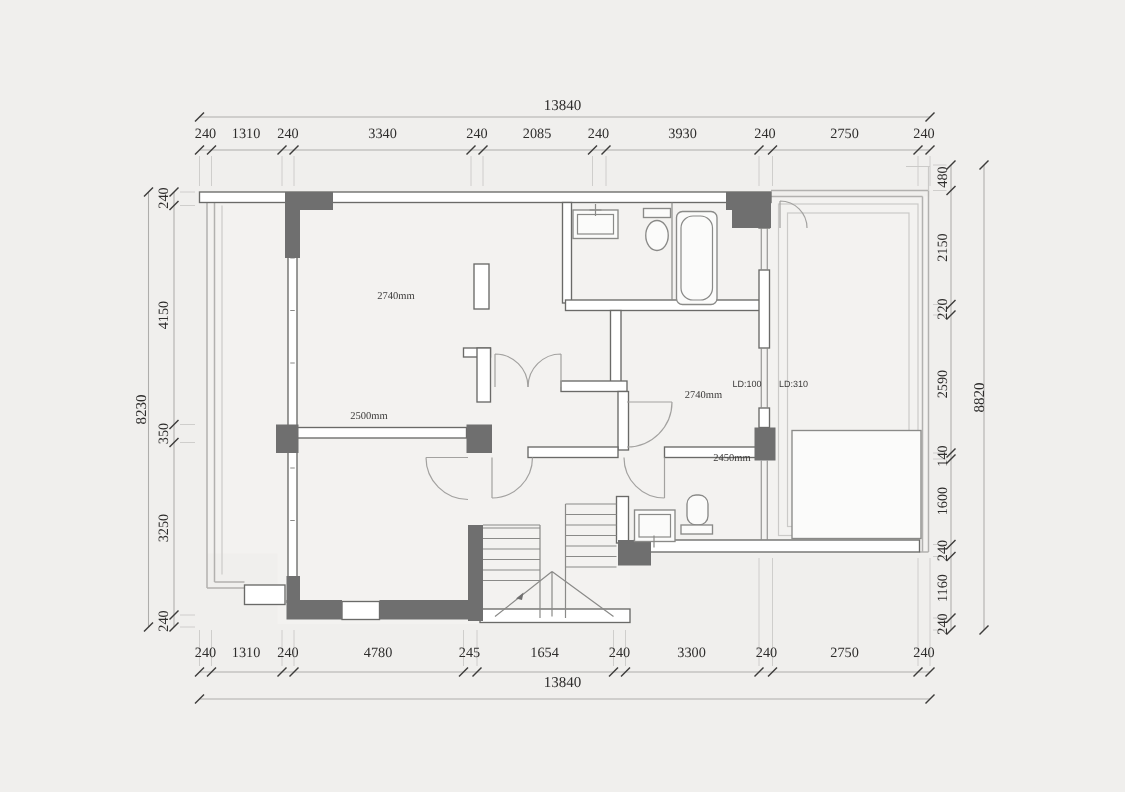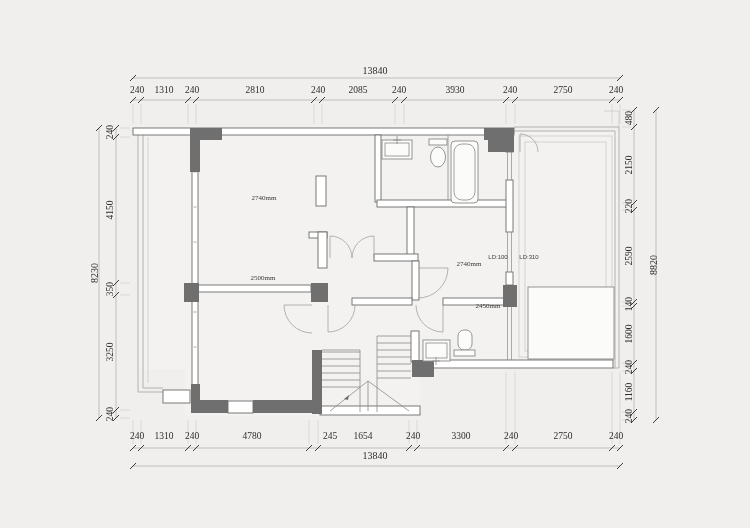--- a/index.html
+++ b/index.html
@@ -228,35 +228,35 @@
         <line x1="656" y1="110" x2="656" y2="420" class="dl" style="stroke:var(--dim-line);stroke-width:.7"></line>
         <line x1="653" y1="113" x2="659" y2="107" class="tk" style="stroke:#3d3c3b;stroke-width:1"></line>
         <line x1="653" y1="423" x2="659" y2="417" class="tk" style="stroke:#3d3c3b;stroke-width:1"></line>
       </g>
 </svg>
 
 <span class="dim total" style="left:375px;top:71px">13840</span>
 <span class="dim" style="left:137px;top:91px">240</span>
 <span class="dim" style="left:164px;top:91px">1310</span>
 <span class="dim" style="left:192px;top:91px">240</span>
-<span class="dim" style="left:255px;top:91px">2810</span>
+<span class="dim" style="left:255px;top:91px">3340</span>
 <span class="dim" style="left:318px;top:91px">240</span>
 <span class="dim" style="left:358px;top:91px">2085</span>
 <span class="dim" style="left:399px;top:91px">240</span>
 <span class="dim" style="left:455px;top:91px">3930</span>
 <span class="dim" style="left:510px;top:91px">240</span>
 <span class="dim" style="left:563px;top:91px">2750</span>
 <span class="dim" style="left:616px;top:91px">240</span>
 
 <span class="dim total" style="left:375px;top:456px">13840</span>
 <span class="dim" style="left:137px;top:437px">240</span>
 <span class="dim" style="left:164px;top:437px">1310</span>
 <span class="dim" style="left:192px;top:437px">240</span>
 <span class="dim" style="left:252px;top:437px">4780</span>
-<span class="dim" style="left:330px;top:437px">245</span>
+<span class="dim" style="left:313px;top:437px">245</span>
 <span class="dim" style="left:363px;top:437px">1654</span>
 <span class="dim" style="left:413px;top:437px">240</span>
 <span class="dim" style="left:461px;top:437px">3300</span>
 <span class="dim" style="left:511px;top:437px">240</span>
 <span class="dim" style="left:563px;top:437px">2750</span>
 <span class="dim" style="left:616px;top:437px">240</span>
 
 <span class="dim total v" style="left:95px;top:273px">8230</span>
 <span class="dim v" style="left:111px;top:132px">240</span>
 <span class="dim v" style="left:111px;top:210px">4150</span>
@@ -269,19 +269,19 @@
 <span class="dim v" style="left:630px;top:165px">2150</span>
 <span class="dim v" style="left:630px;top:206px">220</span>
 <span class="dim v" style="left:630px;top:256px">2590</span>
 <span class="dim v" style="left:630px;top:304px">140</span>
 <span class="dim v" style="left:630px;top:334px">1600</span>
 <span class="dim v" style="left:630px;top:367px">240</span>
 <span class="dim v" style="left:630px;top:392px">1160</span>
 <span class="dim v" style="left:630px;top:416px">240</span>
 
 <span class="rlabel" style="left:264px;top:198px">2740mm</span>
-<span class="rlabel" style="left:263px;top:278px">2500mm</span>
+<span class="rlabel" style="left:246px;top:278px">2500mm</span>
 <span class="rlabel" style="left:469px;top:264px">2740mm</span>
 <span class="rlabel" style="left:488px;top:306px">2450mm</span>
 <span class="rlabel ld" style="left:498px;top:257px">LD:100</span>
 <span class="rlabel ld" style="left:529px;top:257px">LD:310</span>
 
 </div>
 
 </body></html>

